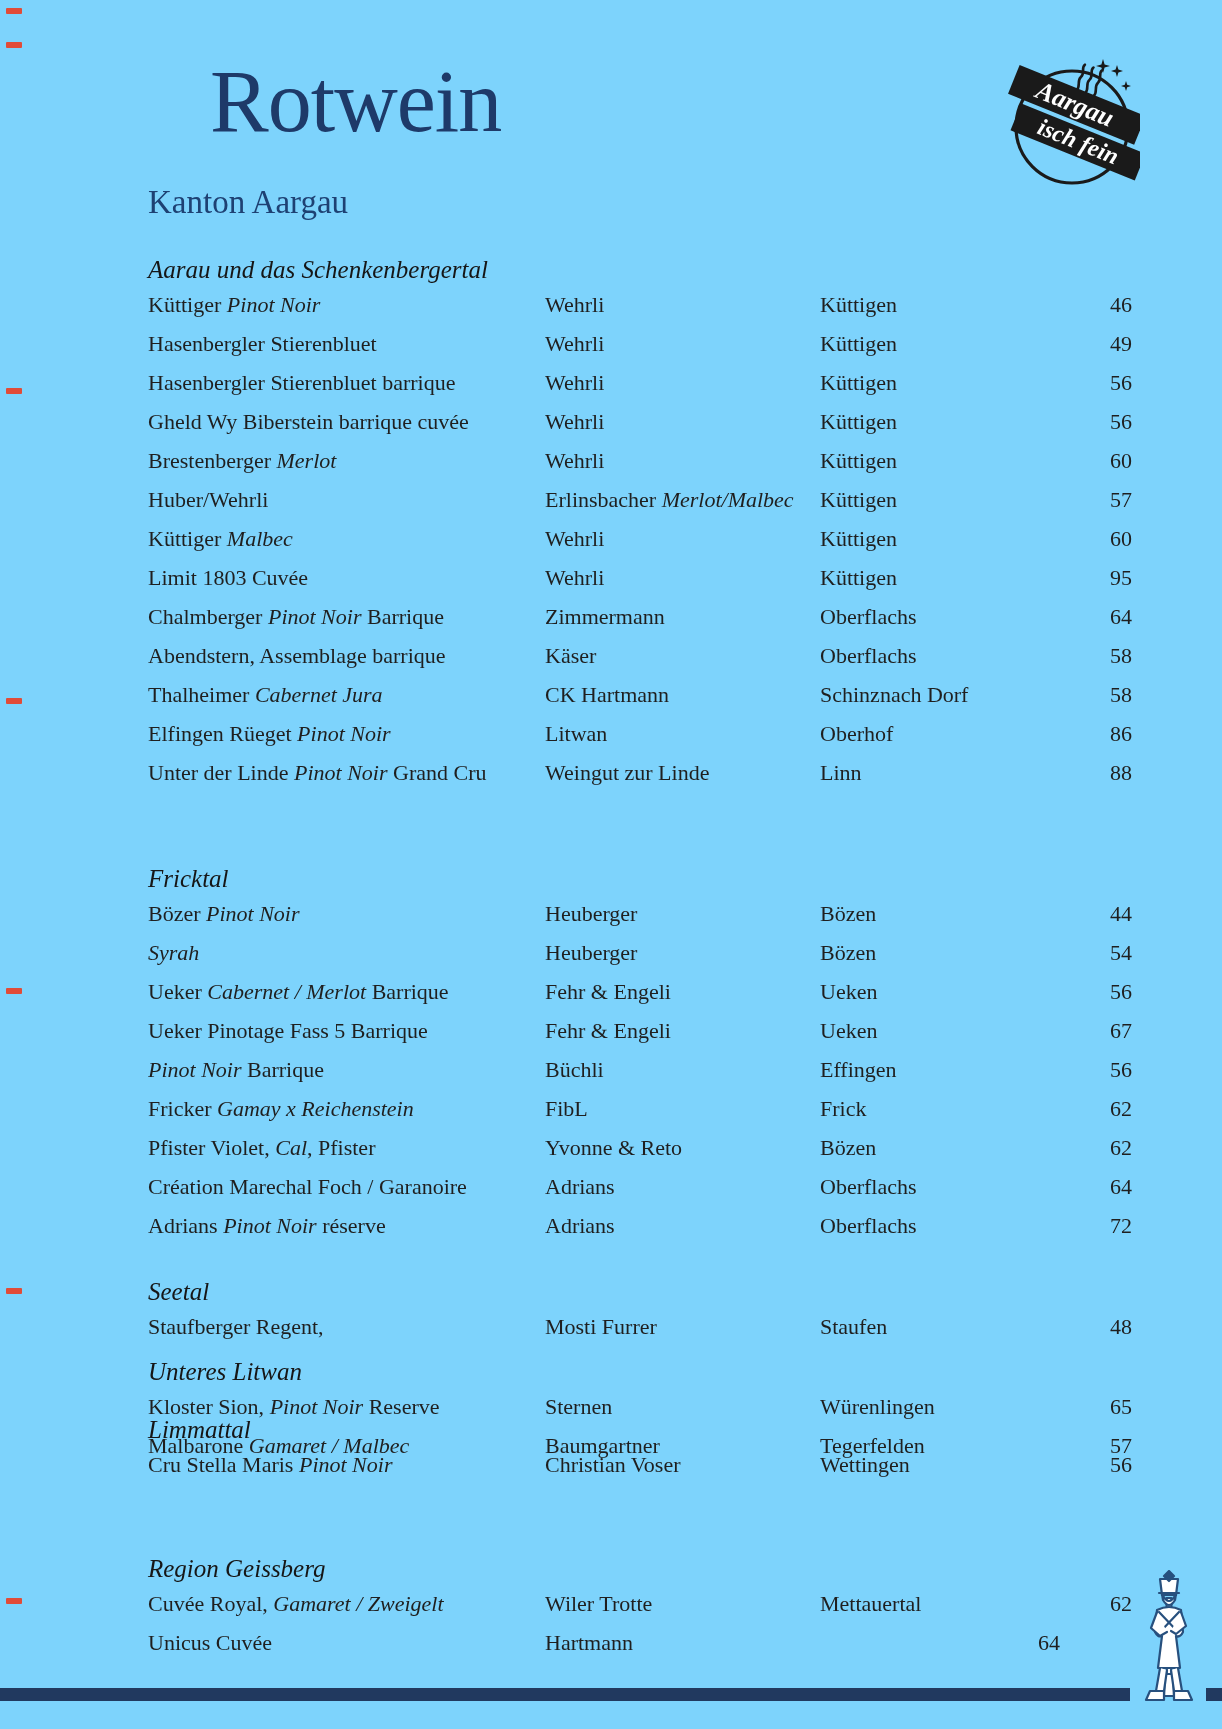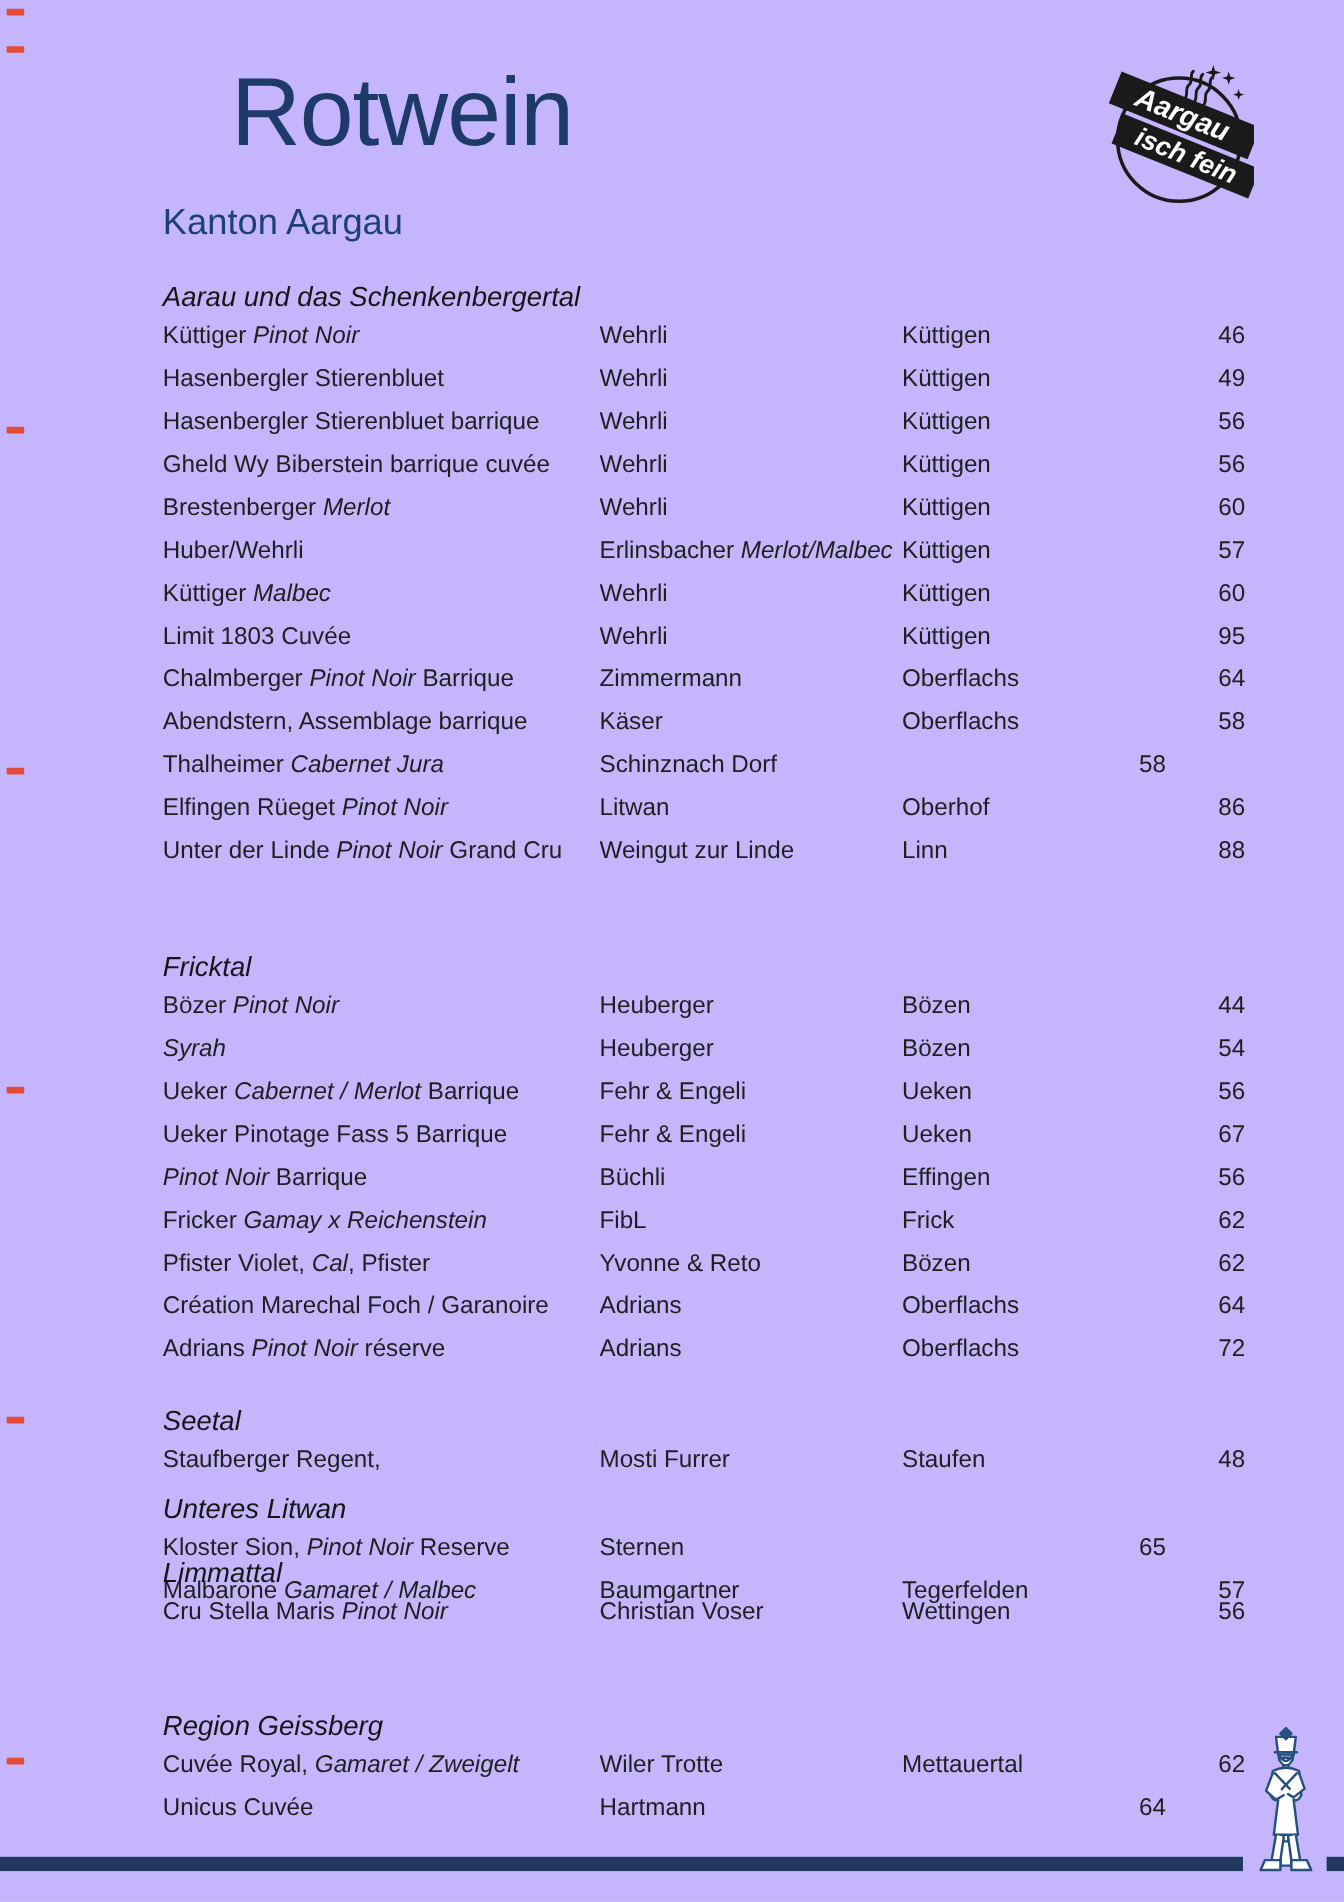--- a/index.html
+++ b/index.html
@@ -1,18 +1,18 @@
 <!DOCTYPE html>
 <html><head>
 <meta charset="utf-8">
 <style>
   html,body{margin:0;padding:0;background:#ffffff;}
   .page{
-    position:relative;width:1222px;height:1729px;background:#c4b5fd;overflow:hidden;
-    font-family:Liberation Sans, sans-serif;color:#1f1f1f;
+    position:relative;width:1222px;height:1729px;background:#7dd3fc;overflow:hidden;
+    font-family:Liberation Serif, serif;color:#1f1f1f;
   }
   .title{
     position:absolute;left:210px;top:58px;font-size:88px;line-height:1;
     font-weight:300;letter-spacing:-1px;color:#1e3a69;
   }
   .kanton{
     position:absolute;left:148px;top:183px;font-size:33px;line-height:38px;color:#1e4173;
   }
   .sections{position:absolute;left:0;top:0;width:100%;height:100%;}
   .section{position:absolute;left:148px;width:984px;}
@@ -128,20 +128,21 @@
             <div class="c price">64</div>
           </div>
           <div class="row">
             <div class="c name"><span>Abendstern, Assemblage barrique</span></div>
             <div class="c producer">Käser</div>
             <div class="c place">Oberflachs</div>
             <div class="c price">58</div>
           </div>
           <div class="row">
             <div class="c name"><span>Thalheimer </span><span class="it">Cabernet Jura</span></div>
+            <div class="c producer">CK Hartmann</div>
             <div class="c place">Schinznach Dorf</div>
             <div class="c price">58</div>
           </div>
           <div class="row">
             <div class="c name"><span>Elfingen Rüeget </span><span class="it">Pinot Noir</span></div>
             <div class="c producer">Litwan</div>
             <div class="c place">Oberhof</div>
             <div class="c price">86</div>
           </div>
           <div class="row">
@@ -221,20 +222,21 @@
             <div class="c price">48</div>
           </div>
         </div>
       </div>
       <div class="section sec-3">
         <div class="section-header">Unteres Litwan</div>
         <div class="rows">
           <div class="row">
             <div class="c name"><span>Kloster Sion, </span><span class="it">Pinot Noir</span><span> Reserve</span></div>
             <div class="c producer">Sternen</div>
+            <div class="c place">Würenlingen</div>
             <div class="c price">65</div>
           </div>
           <div class="row">
             <div class="c name"><span>Malbarone </span><span class="it">Gamaret / Malbec</span></div>
             <div class="c producer">Baumgartner</div>
             <div class="c place">Tegerfelden</div>
             <div class="c price">57</div>
           </div>
         </div>
       </div>

